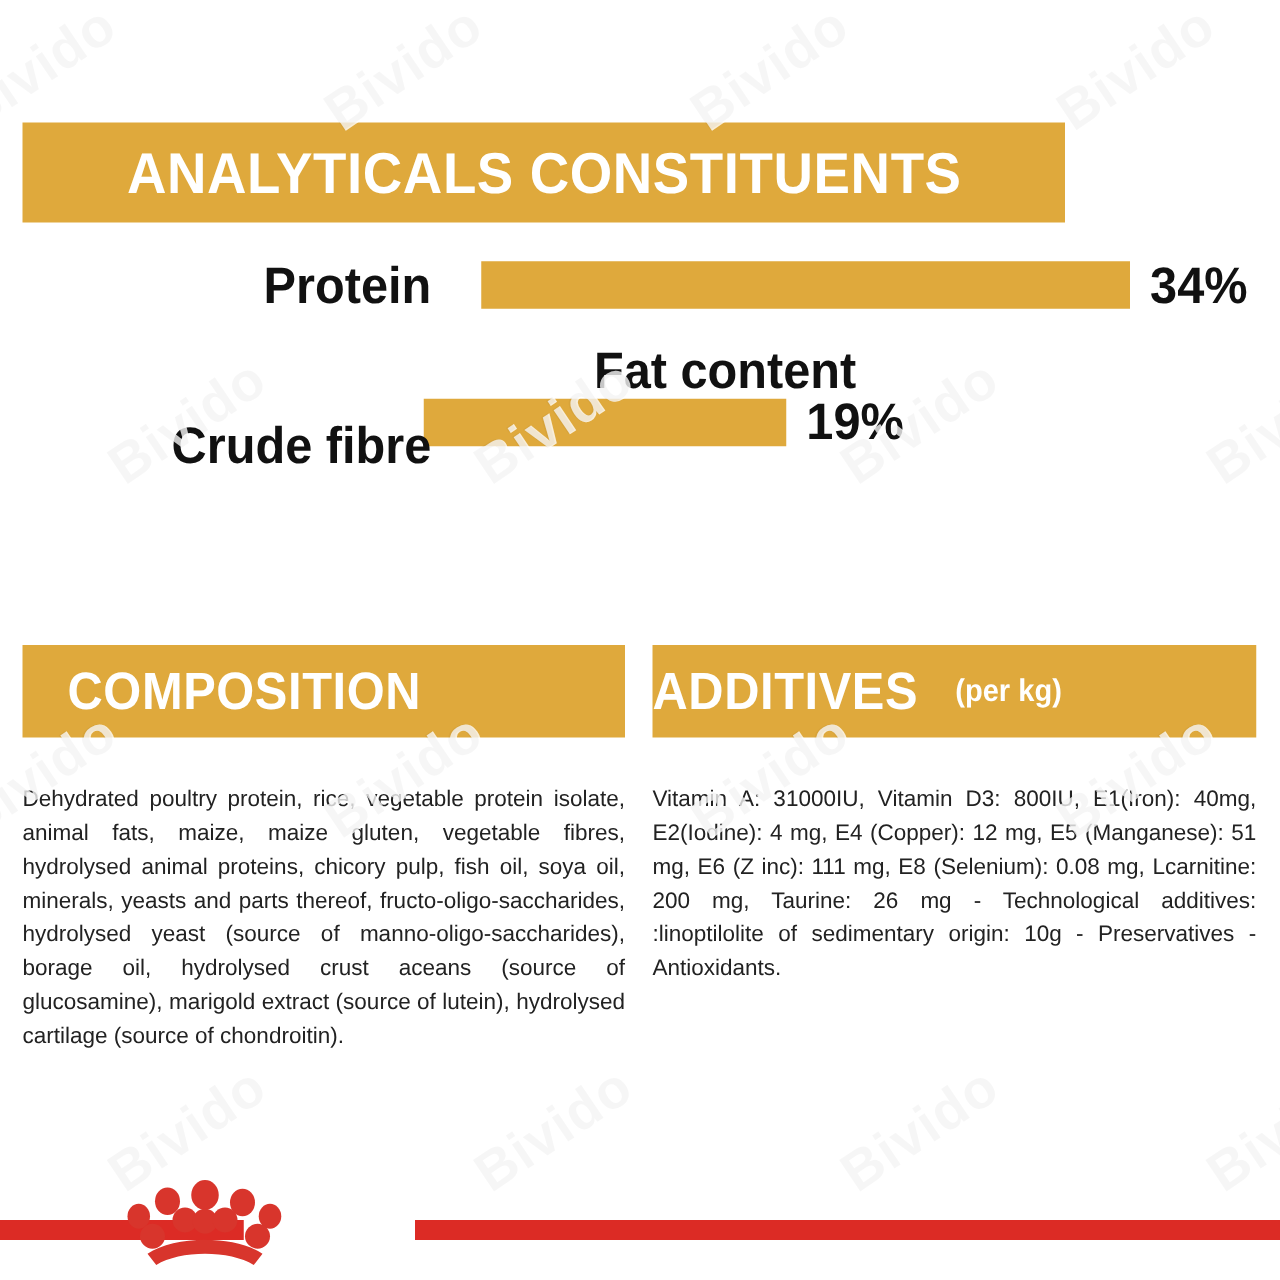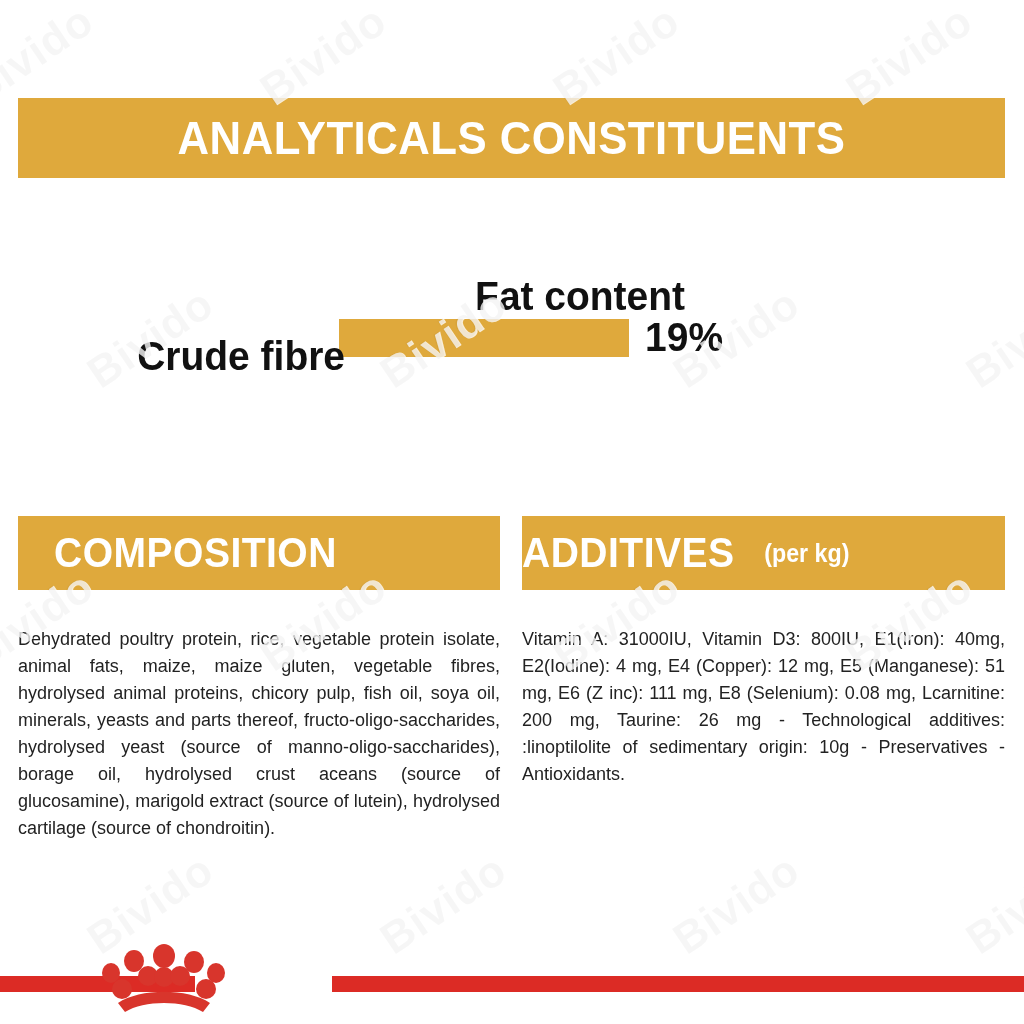--- a/index.html
+++ b/index.html
@@ -57,21 +57,21 @@
     letter-spacing: 0.5px;
     line-height: 1;
     white-space: nowrap;
     transform: scaleX(0.93);
     transform-origin: left center;
   }
 
   #analyticals-header {
     left: 18px;
     top: 98px;
-    width: 987px;
+    width: 834px;
     height: 80px;
     justify-content: center;
   }
   #analyticals-header .gold-bar-title {
     font-size: 46px;
     transform: scaleX(0.95);
     transform-origin: center center;
   }
 
   #composition-header {
@@ -207,20 +207,27 @@
 <body>
 
 <div id="page">
 
   <div class="gold-bar" id="analyticals-header">
     <div class="gold-bar-title">ANALYTICALS CONSTITUENTS</div>
   </div>
 
   <div id="analyticals-chart">
 
+    <div class="chart-row r0">
+      <div class="chart-label">Protein</div>
+      <div class="chart-bar-wrap">
+        <div class="chart-bar" style="width:519px"></div>
+        <div class="chart-value">34%</div>
+      </div>
+    </div>
 
     <div class="chart-row r1">
       <div class="chart-label">Fat content</div>
       <div class="chart-bar-wrap">
         <div class="chart-bar" style="width:290px"></div>
         <div class="chart-value">19%</div>
       </div>
     </div>
 
     <div class="chart-row r2">

